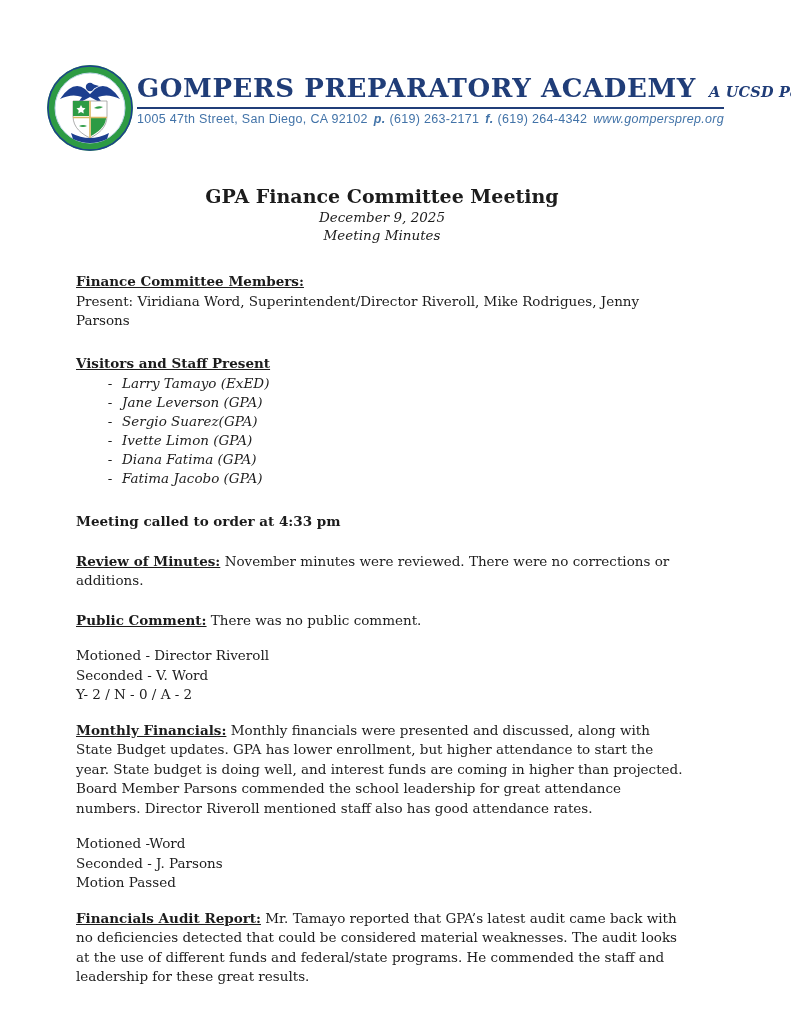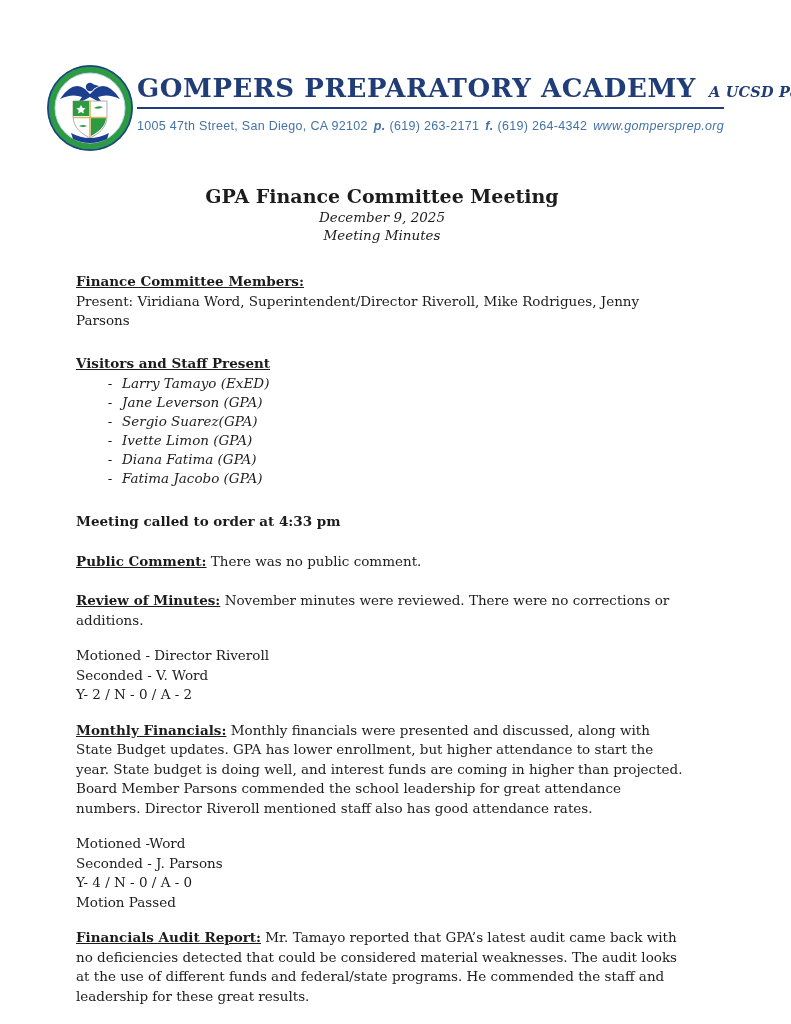--- a/index.html
+++ b/index.html
@@ -30,21 +30,21 @@
   .brand{
     font-size:26px; font-weight:bold; color:var(--navy);
     letter-spacing:0.6px; line-height:28px;
   }
   .partnership{
     font-size:14.5px; font-weight:bold; font-style:italic;
     color:var(--navy); margin-left:13px; letter-spacing:0.2px;
   }
   .divider{border-top:2px solid var(--navy); margin-top:5px;}
   .contact-row{
-    margin-top:10px;
+    margin-top:3px;
     font-family:"Liberation Sans", sans-serif;
     font-size:12.5px; color:var(--contact);
     display:flex; align-items:baseline; white-space:nowrap;
     letter-spacing:0.3px;
   }
   .contact-row .gap{display:inline-block;width:15px;}
   .lbl{font-weight:bold;font-style:italic;margin-right:4px;}
   .website{font-style:italic;}
   
   .content{
@@ -156,41 +156,40 @@
         <div class="li">
             <span class="dash">-</span>
             <span>Fatima Jacobo (GPA)</span>
           </div>
       </div>
     </div>
 
     <div class="sec bold-line mt24">Meeting called to order at 4:33 pm</div>
 
     <div class="sec">
-      <p class="para"><strong class="sec-heading">Public Comment:</strong> <span>There was no public comment.</span></p>
+      <p class="para"><strong class="sec-heading">Review of Minutes:</strong> <span>November minutes were reviewed. There were no corrections or additions.</span></p>
     </div>
 
     <div class="sec">
-      <p class="para"><strong class="sec-heading">Review of Minutes:</strong> <span>November minutes were reviewed. There were no corrections or additions.</span></p>
+      <p class="para"><strong class="sec-heading">Public Comment:</strong> <span>There was no public comment.</span></p>
     </div>
 
     <div class="sec mt16">
       <div class="motion-line">Motioned - Director Riveroll</div>
       <div class="motion-line">Seconded -  V. Word</div>
       <div class="motion-line">Y- 2 / N - 0 / A - 2</div>
     </div>
 
     <div class="sec mt16">
       <p class="para"><strong class="sec-heading">Monthly  Financials:</strong> <span>Monthly financials were presented and discussed, along with State Budget updates. GPA has lower enrollment, but higher attendance to start the year. State budget is doing well, and interest funds are coming in higher than projected. Board Member Parsons commended the school leadership for great attendance numbers. Director Riveroll mentioned staff also has good attendance rates.</span></p>
     </div>
 
     <div class="sec mt16">
       <div class="motion-line">Motioned -Word</div>
       <div class="motion-line">Seconded - J. Parsons</div>
-      <div class="motion-line">Y- 4 / N - 0 / A - 0</div>
       <div class="motion-line">Motion Passed</div>
     </div>
 
     <div class="sec mt16">
       <p class="para"><strong class="sec-heading">Financials Audit Report:</strong> <span>Mr. Tamayo reported that GPA’s latest audit came back with no deficiencies detected that could be considered material weaknesses. The audit looks at the use of different funds and federal/state programs. He commended the staff and leadership for these great results.</span></p>
     </div>
 
   </div>
 </div>
 

